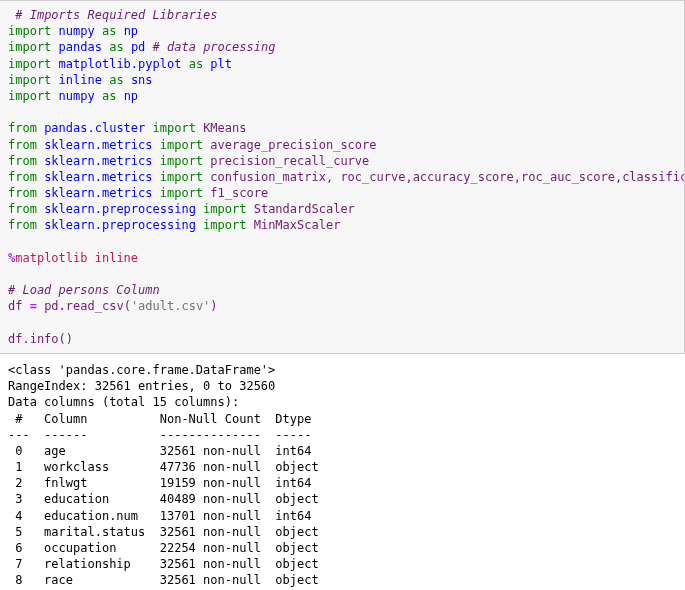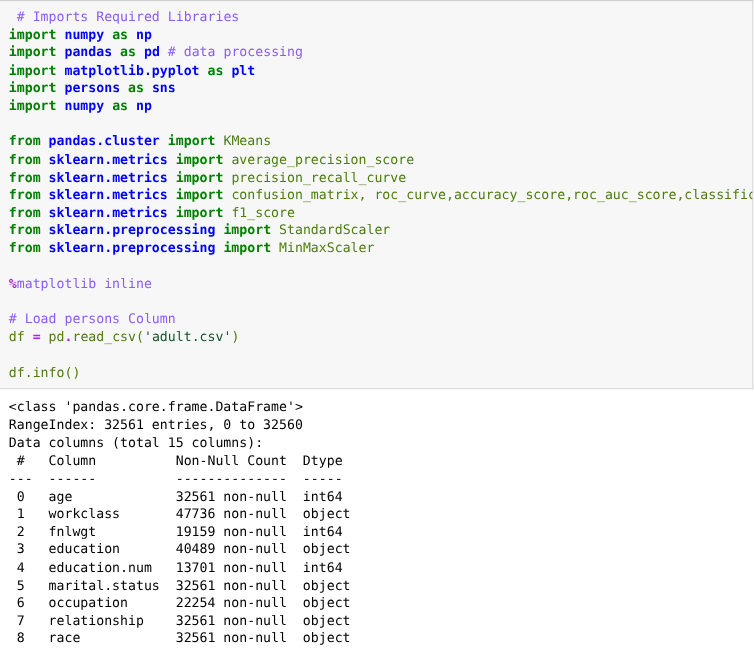--- a/index.html
+++ b/index.html
@@ -21,37 +21,37 @@
     padding: 6px 0 6px 8px;
     white-space: pre;
     overflow-x: hidden;
   }
   .cell-output {
     background: #fff;
     padding: 8px 0 0 8px;
     white-space: pre;
     overflow: hidden;
   }
-  .tok-comment { color: #8b5cf6; }
-  .tok-keyword { color: #008000; font-weight: bold; }
-  .tok-namespace { color: #0000ff; font-weight: bold; }
-  .tok-name { color: #4d7c0f; }
-  .tok-string { color: #14532d; }
+  .tok-comment { color: #701a75; font-style: italic; }
+  .tok-keyword { color: #008000; font-weight: normal; }
+  .tok-namespace { color: #0000ff; font-weight: normal; }
+  .tok-name { color: #701a75; }
+  .tok-string { color: #737373; }
   .tok-op { color: #aa22ff; font-weight: bold; }
-  .tok-magic { color: #8b5cf6; }
+  .tok-magic { color: #be185d; }
   .out-text { color: #000; }
 </style>
 </head>
 <body>
 
 <div class="cell-input"><span> <span class="tok-comment"># Imports Required Libraries</span></span>
 <span><span class="tok-keyword">import</span> <span class="tok-namespace">numpy</span> <span class="tok-keyword">as</span> <span class="tok-namespace">np</span></span>
 <span><span class="tok-keyword">import</span> <span class="tok-namespace">pandas</span> <span class="tok-keyword">as</span> <span class="tok-namespace">pd</span> <span class="tok-comment"># data processing</span></span>
 <span><span class="tok-keyword">import</span> <span class="tok-namespace">matplotlib.pyplot</span> <span class="tok-keyword">as</span> <span class="tok-namespace">plt</span></span>
-<span><span class="tok-keyword">import</span> <span class="tok-namespace">persons</span> <span class="tok-keyword">as</span> <span class="tok-namespace">sns</span></span>
+<span><span class="tok-keyword">import</span> <span class="tok-namespace">inline</span> <span class="tok-keyword">as</span> <span class="tok-namespace">sns</span></span>
 <span><span class="tok-keyword">import</span> <span class="tok-namespace">numpy</span> <span class="tok-keyword">as</span> <span class="tok-namespace">np</span></span>
 
 <span><span class="tok-keyword">from</span> <span class="tok-namespace">pandas.cluster</span> <span class="tok-keyword">import</span> <span class="tok-name">KMeans</span></span>
 <span><span class="tok-keyword">from</span> <span class="tok-namespace">sklearn.metrics</span> <span class="tok-keyword">import</span> <span class="tok-name">average_precision_score</span></span>
 <span><span class="tok-keyword">from</span> <span class="tok-namespace">sklearn.metrics</span> <span class="tok-keyword">import</span> <span class="tok-name">precision_recall_curve</span></span>
 <span><span class="tok-keyword">from</span> <span class="tok-namespace">sklearn.metrics</span> <span class="tok-keyword">import</span> <span class="tok-name">confusion_matrix, roc_curve,accuracy_score,roc_auc_score,classification_report,auc</span></span>
 <span><span class="tok-keyword">from</span> <span class="tok-namespace">sklearn.metrics</span> <span class="tok-keyword">import</span> <span class="tok-name">f1_score</span></span>
 <span><span class="tok-keyword">from</span> <span class="tok-namespace">sklearn.preprocessing</span> <span class="tok-keyword">import</span> <span class="tok-name">StandardScaler</span></span>
 <span><span class="tok-keyword">from</span> <span class="tok-namespace">sklearn.preprocessing</span> <span class="tok-keyword">import</span> <span class="tok-name">MinMaxScaler</span></span>
 

